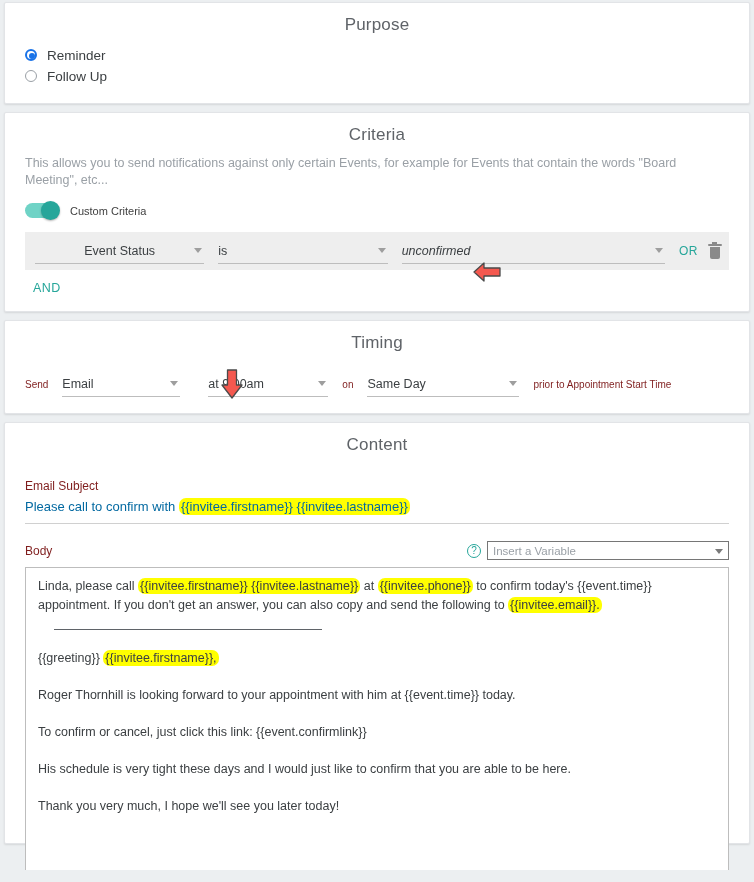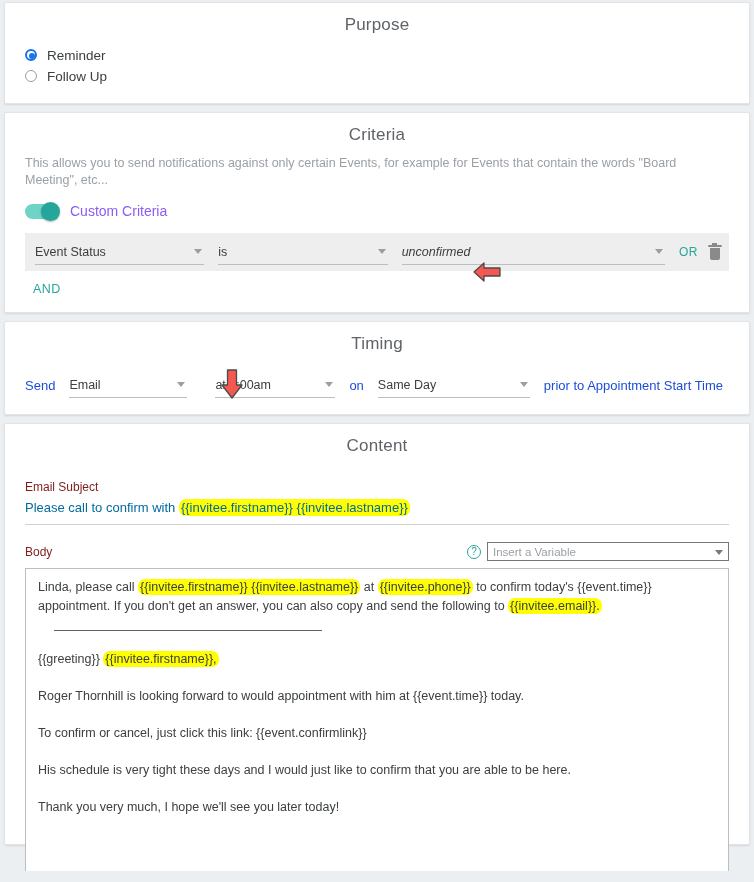--- a/index.html
+++ b/index.html
@@ -57,21 +57,21 @@
   .toggle-row { display: flex; align-items: center; margin-bottom: 14px; }
   .toggle {
     width: 34px; height: 15px; border-radius: 8px;
     background: #6fd3c6; position: relative; flex: none; margin-right: 11px;
   }
   .toggle .knob {
     position: absolute; right: -1px; top: -2px;
     width: 19px; height: 19px; border-radius: 50%;
     background: #26a69a; box-shadow: 0 1px 2px rgba(0,0,0,.3);
   }
-  .toggle-label { font-size: 14px; color: #8b5cf6; }
+  .toggle-label { font-size: 11px; color: #404040; }
 
   .criteria-row {
     background: #eeeeee;
     height: 38px;
     display: flex; align-items: center;
     padding: 0 8px 0 10px;
     position: relative;
   }
   .sel {
     position: relative; height: 26px;
@@ -80,21 +80,21 @@
     margin-right: 14px;
   }
   .sel .sel-val { font-size: 12.5px; color: #3c4043; }
   .caret {
     position: absolute; right: 2px; top: 10px;
     width: 0; height: 0;
     border-left: 4px solid transparent;
     border-right: 4px solid transparent;
     border-top: 5px solid #9e9e9e;
   }
-  .sel-field { width: 180px; }
+  .sel-field { width: 180px; justify-content: center; }
   .sel-op { width: 180px; }
   .sel-value { width: 280px; font-style: italic; }
   .or-link { font-size: 12px; color: #26a69a; margin-right: 10px; letter-spacing: .4px; }
   .trash { width: 14px; height: 15px; position: relative; }
   .trash .lid {
     position: absolute; top: 0; left: 0; width: 14px; height: 2px;
     background: #8a8a8a; border-radius: 1px;
   }
   .trash .lid::after {
     content: ""; position: absolute; left: 4.5px; top: -2px;
@@ -106,21 +106,21 @@
   }
   .and-link {
     font-size: 12.5px; color: #26a69a; letter-spacing: .4px;
     padding: 11px 0 8px 8px;
   }
 
   
   .timing-card { padding: 12px 20px 16px 20px; }
   .timing-card .section-title { margin: 0 0 18px 0; }
   .timing-row { display: flex; align-items: center; }
-  .timing-text { font-size: 13px; color: #1d4ed8; }
+  .timing-text { font-size: 10px; color: #7f1d1d; }
   .timing-row .sel { margin: 0 14px 0 14px; }
   .sel-send { width: 118px; }
   .sel-time { width: 120px; }
   .sel-day { width: 152px; }
 
   
   .content-card { padding: 12px 20px 0 20px; height: 422px; }
   .content-card .section-title { margin: 0 0 24px 0; }
   .field-label { font-size: 12px; color: #7f1d1d; margin-bottom: 4px; }
   .subject-line {
@@ -280,21 +280,21 @@
       </span>
     </div>
 
     <div class="editor">
       <p class="tight"><span>Linda, please call </span><span class="hl">{{invitee.firstname}} {{invitee.lastname}}</span><span> at </span><span class="hl">{{invitee.phone}}</span><span> to confirm today's {{event.time}} appointment. If you don't get an answer, you can also copy and send the following to </span><span class="hl">{{invitee.email}}.</span></p>
 
       <div class="hr-line"></div>
 
       <p><span>{{greeting}} </span><span class="hl">{{invitee.firstname}},</span></p>
 
-      <p>Roger Thornhill is looking forward to would appointment with him at {{event.time}} today.</p>
+      <p>Roger Thornhill is looking forward to your appointment with him at {{event.time}} today.</p>
       <p>To confirm or cancel, just click this link: {{event.confirmlink}}</p>
       <p>His schedule is very tight these days and I would just like to confirm that you are able to be here.</p>
       <p>Thank you very much, I hope we'll see you later today!</p>
     </div>
   </div>
 
   <svg class="arrow-left" viewBox="0 0 30 22">
     <path d="M2 11 L12 2 L12 7 L28 7 L28 15 L12 15 L12 20 Z" fill="#f4584f" stroke="#4a4a4a" stroke-width="1.3" stroke-linejoin="round"></path>
   </svg>
 

